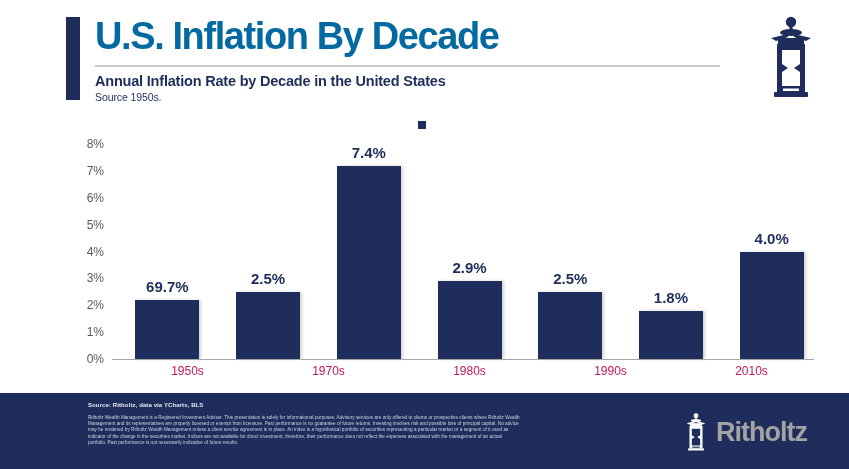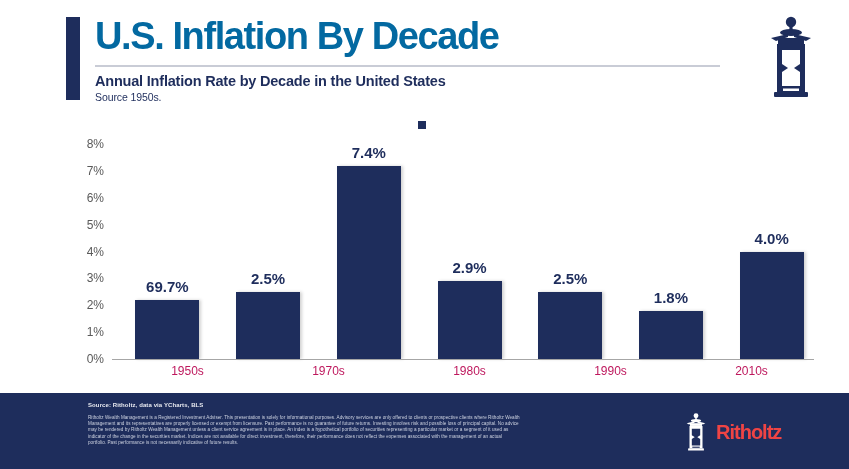--- a/index.html
+++ b/index.html
@@ -91,21 +91,21 @@
   .disclaimer {
     position: absolute; left: 88px; top: 22px; width: 560px;
     font-size: 4.6px; line-height: 6.2px; color: #cdd2e0; letter-spacing: 0.05px;
   }
   .disclaimer div { white-space: nowrap; }
   .footer-brand {
     position: absolute; left: 683px; top: 19px;
     display: flex; align-items: center; gap: 7px;
   }
   .brand-word {
-    font-size: 20px; font-weight: bold; color: #ef4444; letter-spacing: -1px;
+    font-size: 27px; font-weight: bold; color: #a3a3a3; letter-spacing: -1px;
   }
 </style>
 </head>
 <body>
 
 <div class="page">
 
   <div class="header">
     <div class="title-bar"></div>
     <div class="title-block">

